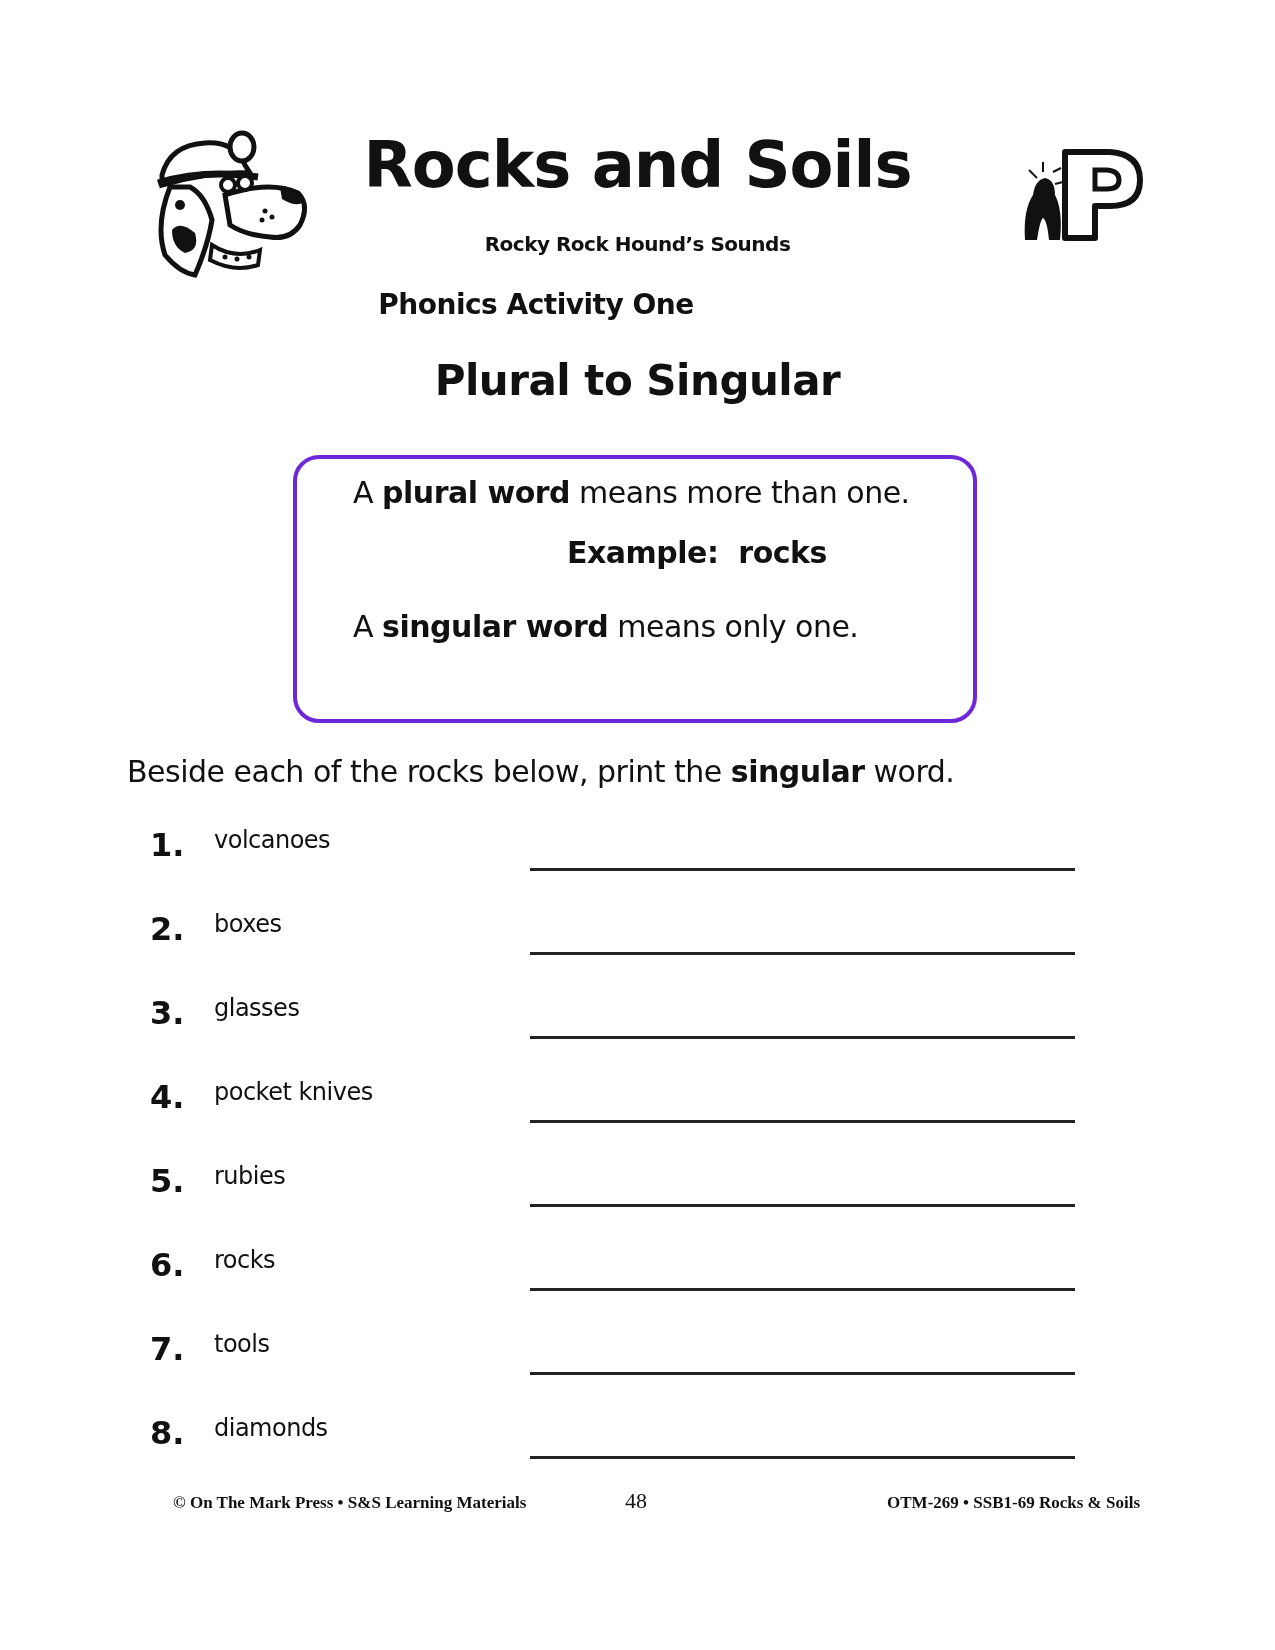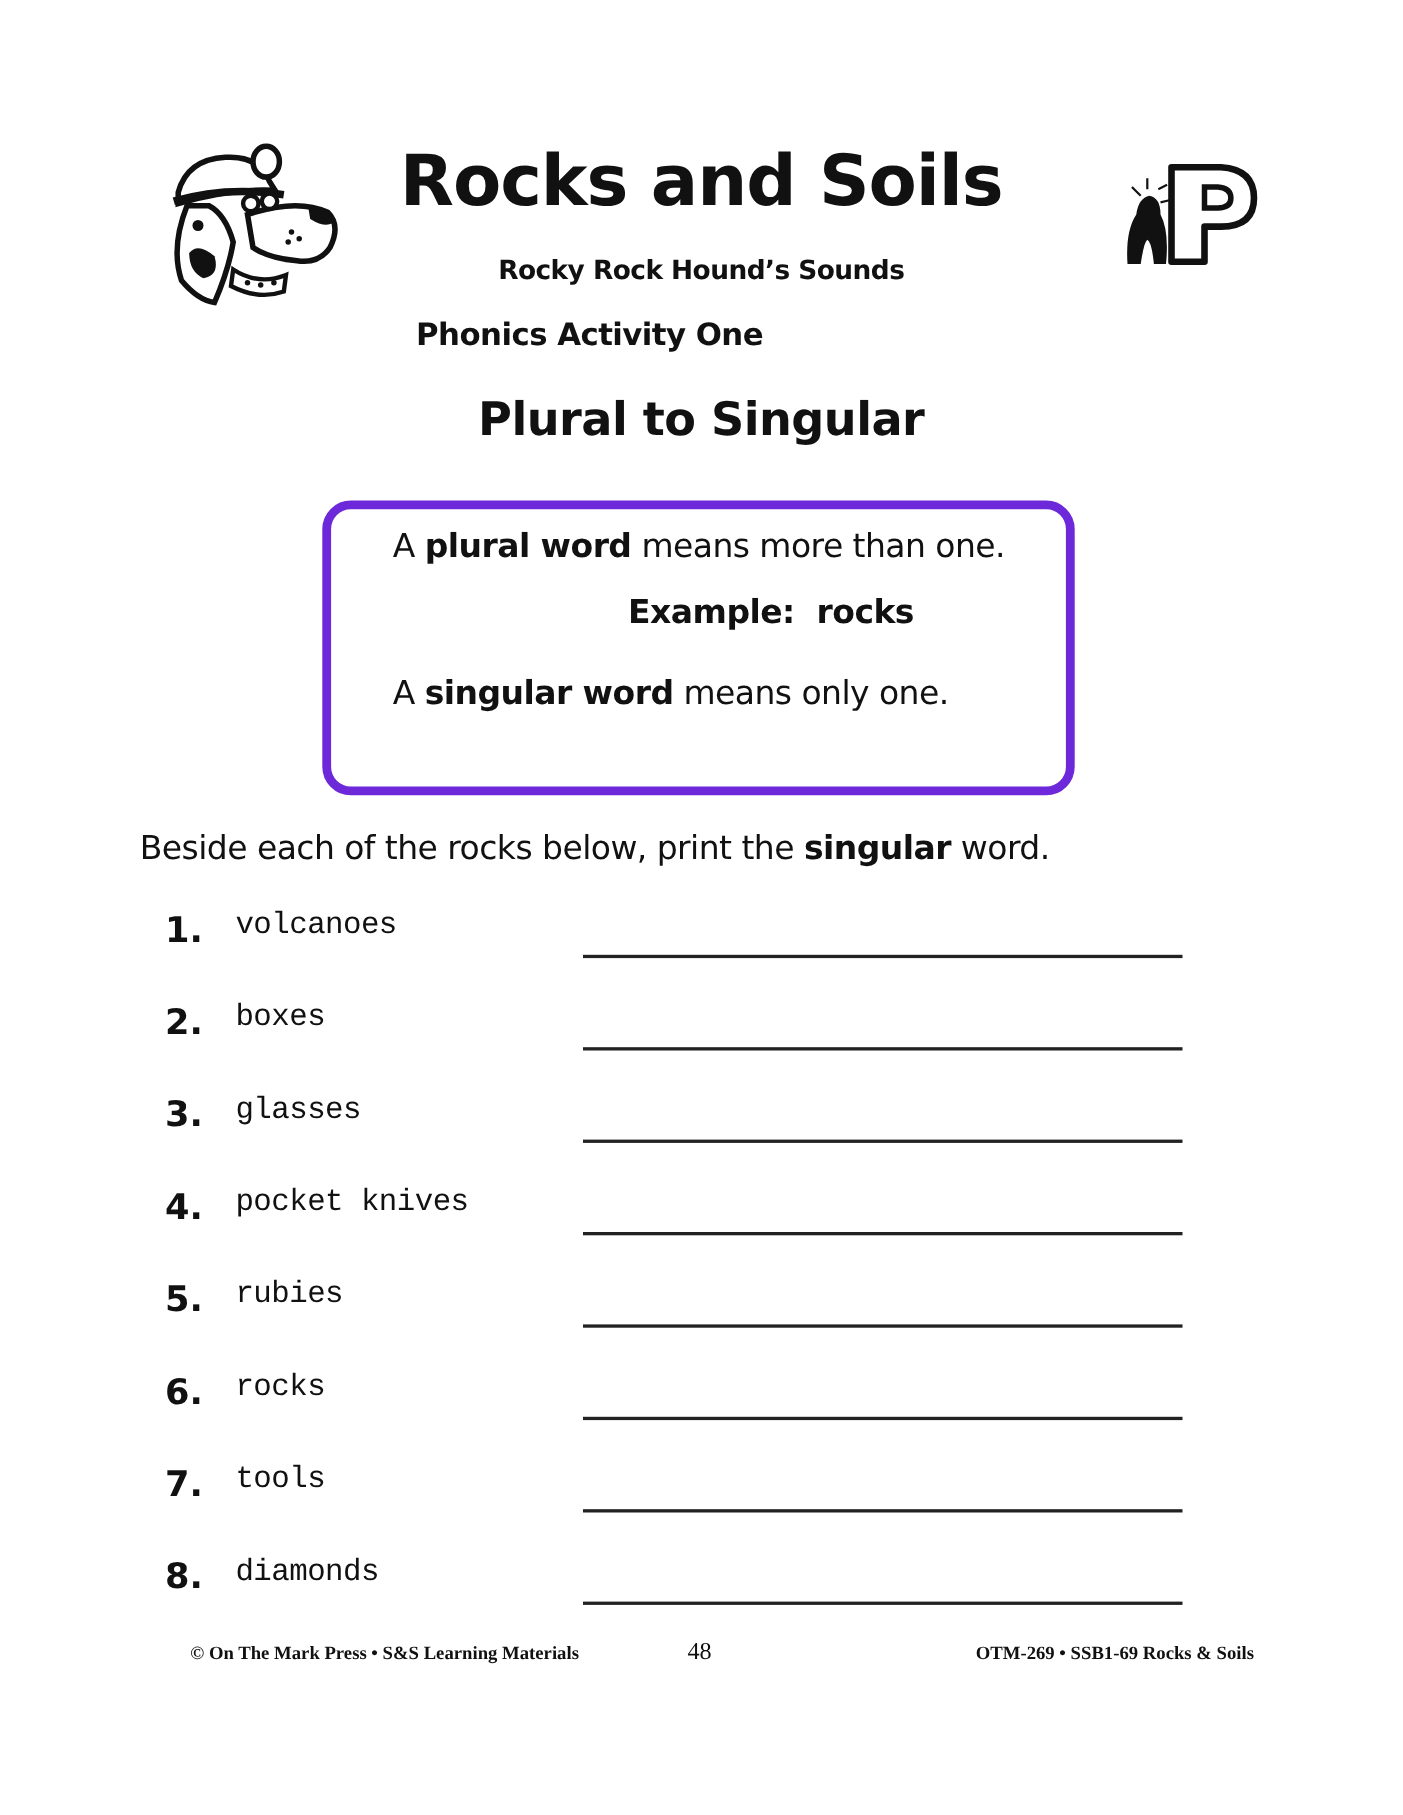--- a/index.html
+++ b/index.html
@@ -1,30 +1,30 @@
 <!DOCTYPE html>
 <html><head>
 <meta charset="utf-8">
 <style>
   html, body { margin:0; padding:0; background:#fff; }
   body { width:1275px; height:1650px; position:relative; overflow:hidden; font-family:"DejaVu Sans", sans-serif; color:#111; }
   .abs { position:absolute; }
   .title { left:0; width:1275px; top:128px; text-align:center; font-size:64px; font-weight:bold; letter-spacing:-1px; }
-  .sub1 { left:0; width:1275px; top:232px; text-align:center; font-size:24px; font-weight:bold; letter-spacing:-0.5px; }
+  .sub1 { left:0; width:1275px; top:232px; text-align:center; font-size:20px; font-weight:bold; letter-spacing:-0.5px; }
   .sub2 { left:0; width:1072px; top:288px; text-align:center; font-size:28px; font-weight:bold; letter-spacing:-0.5px; }
   .sub3 { left:0; width:1275px; top:356px; text-align:center; font-size:42px; font-weight:bold; letter-spacing:-0.5px; }
   .dog { left:150px; top:125px; width:160px; height:160px; }
   .plogo { left:1015px; top:140px; width:130px; height:110px; }
-  .defbox { left:293px; top:455px; width:684px; height:268px; border:8px solid #6d28d9; border-radius:26px; box-sizing:border-box; }
+  .defbox { left:293px; top:455px; width:684px; height:268px; border:4px solid #6d28d9; border-radius:26px; box-sizing:border-box; }
   .defline { position:absolute; left:56px; font-size:30px; letter-spacing:-0.5px; }
   .ex { position:absolute; left:270px; font-size:30px; font-weight:bold; letter-spacing:-0.5px; }
   .instr { left:127px; top:754px; font-size:30px; letter-spacing:-0.5px; }
   .row { position:absolute; left:150px; width:925px; height:60px; }
   .num { position:absolute; left:0; top:0; font-size:32px; font-weight:bold; }
-  .word { position:absolute; left:64px; top:0; font-size:28px; letter-spacing:-0.5px;font-family:Liberation Mono, monospace; }
+  .word { position:absolute; left:64px; top:0; font-size:24px; letter-spacing:-0.5px; }
   .line { position:absolute; left:380px; width:545px; top:42px; height:0; border-top:3px solid #222; }
   .foot { top:1493px; font-family:"Liberation Serif", serif; font-size:17px; font-weight:bold; }
   .pnum { top:1488px; left:625px; font-family:"Liberation Serif", serif; font-size:22px; }
 </style>
 </head>
 <body>
 
 <div class="abs dog">
   <svg width="160" height="160" viewBox="0 0 160 160">
 

